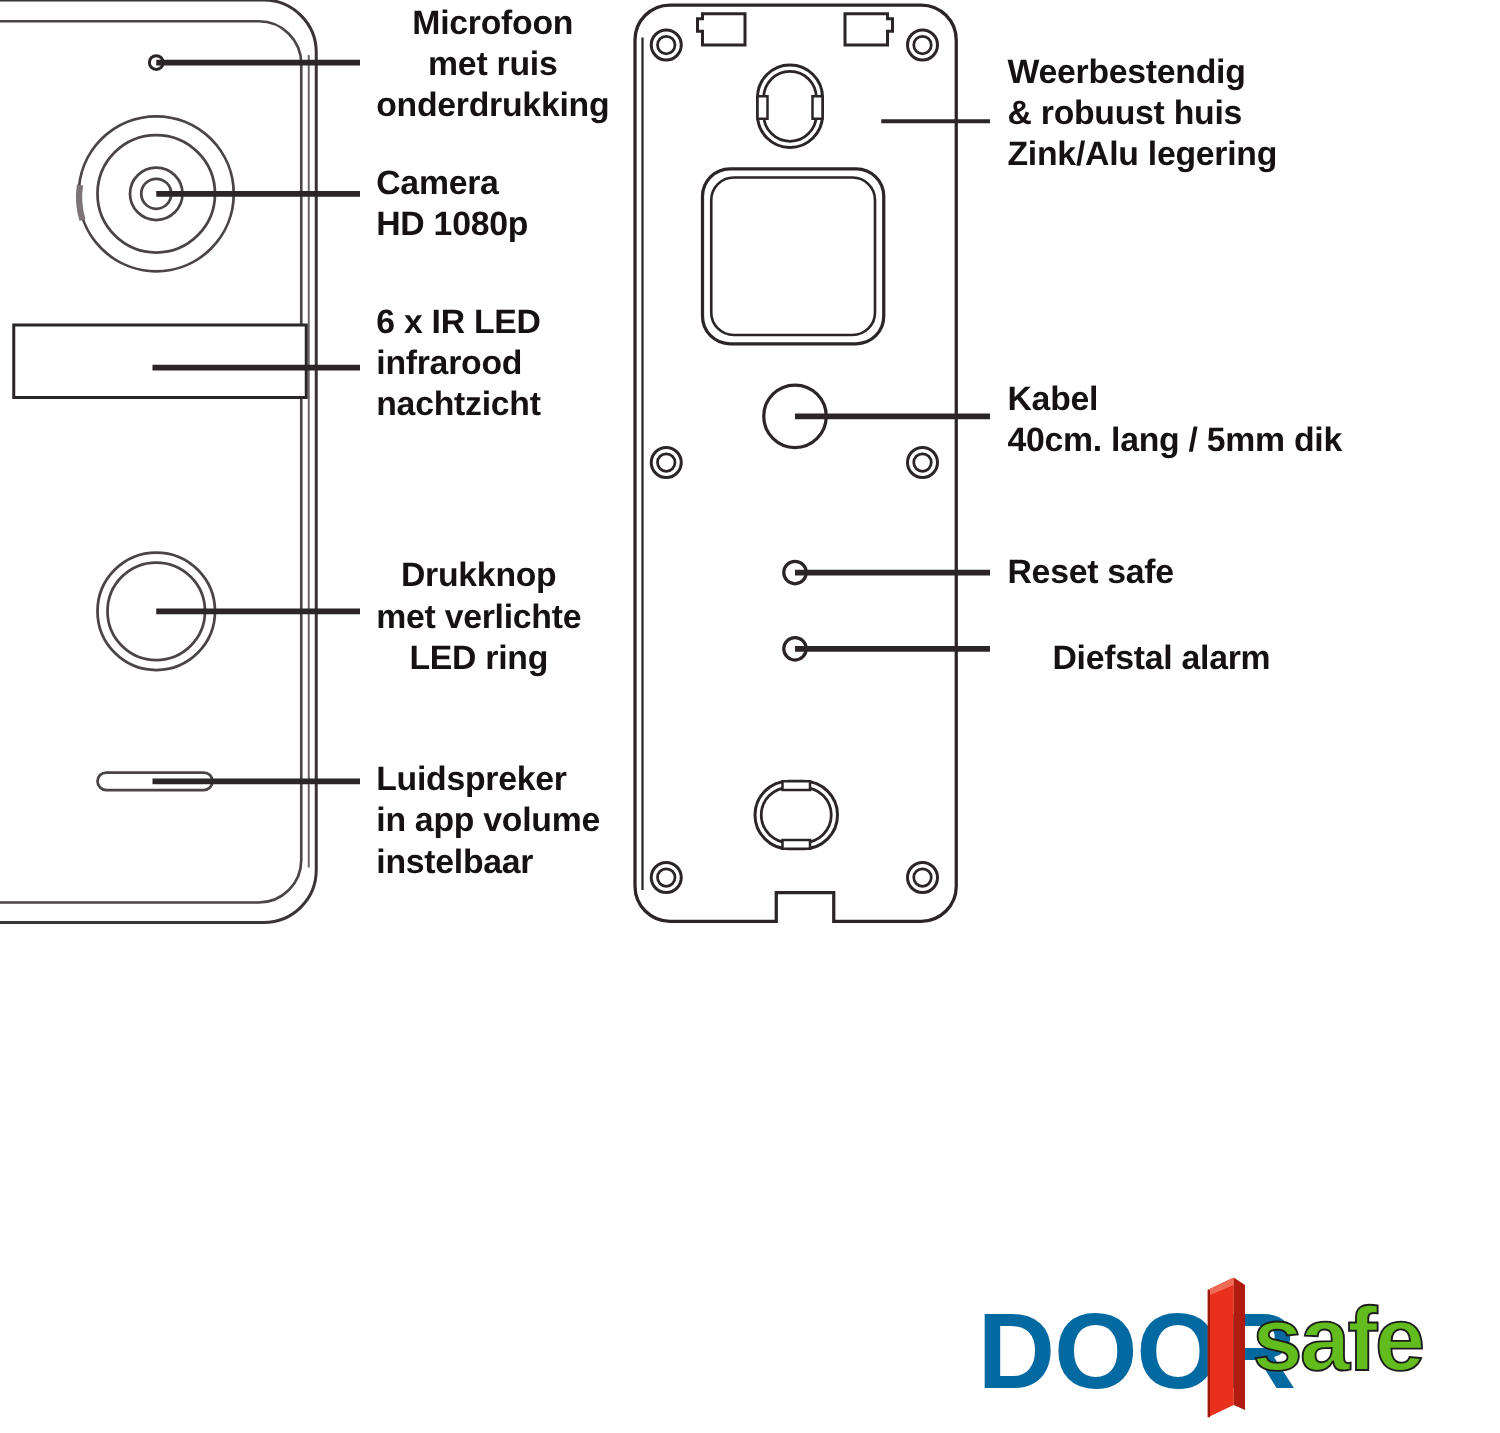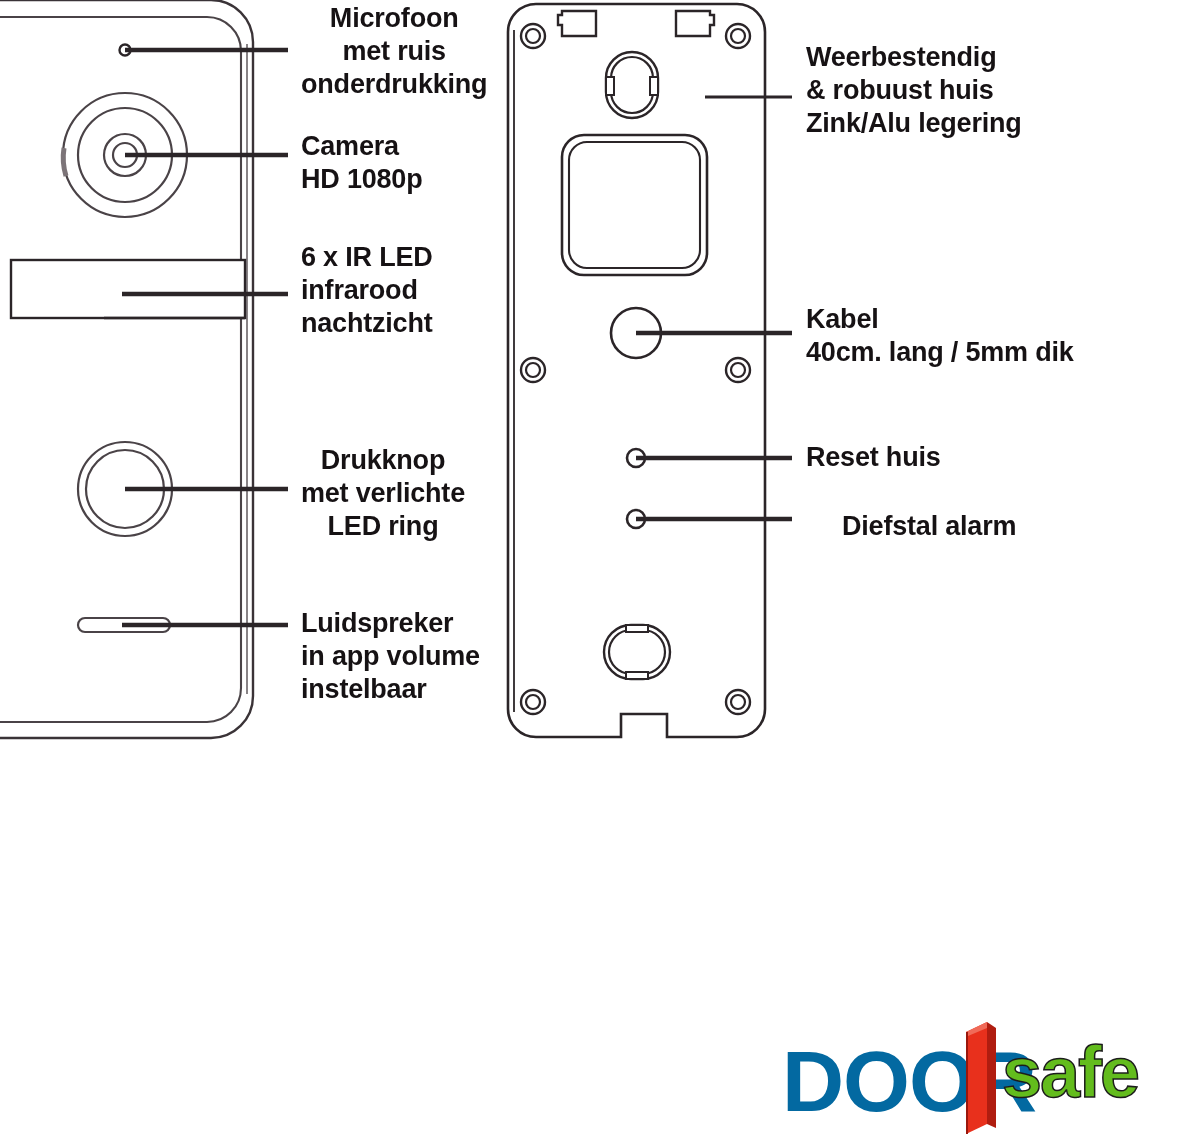--- a/index.html
+++ b/index.html
@@ -209,21 +209,21 @@
 LED ring</div>
   <div class="callout cl-spk">Luidspreker
 in app volume
 instelbaar</div>
 
   <div class="callout cl-house">Weerbestendig
 &amp; robuust huis
 Zink/Alu legering</div>
   <div class="callout cl-cable">Kabel
 40cm. lang / 5mm dik</div>
-  <div class="callout cl-reset">Reset huis</div>
+  <div class="callout cl-reset">Reset safe</div>
   <div class="callout cl-theft">Diefstal alarm</div>
 
   <div id="logo">
     <div class="logo-word" id="logo-door">DOOR</div>
     <svg id="logo-door-shape" viewBox="0 0 30 112">
       <polygon points="0,10 21,0 21,102 0,112" fill="#e8301c"></polygon>
       <polygon points="21,0 30,6 30,106 21,102" fill="#b01d10"></polygon>
       <polygon points="0,10 21,0 21,6 2,14" fill="#f06a58"></polygon>
       <rect x="0" y="10" width="2" height="102" fill="#9a170c"></rect>
     </svg>

